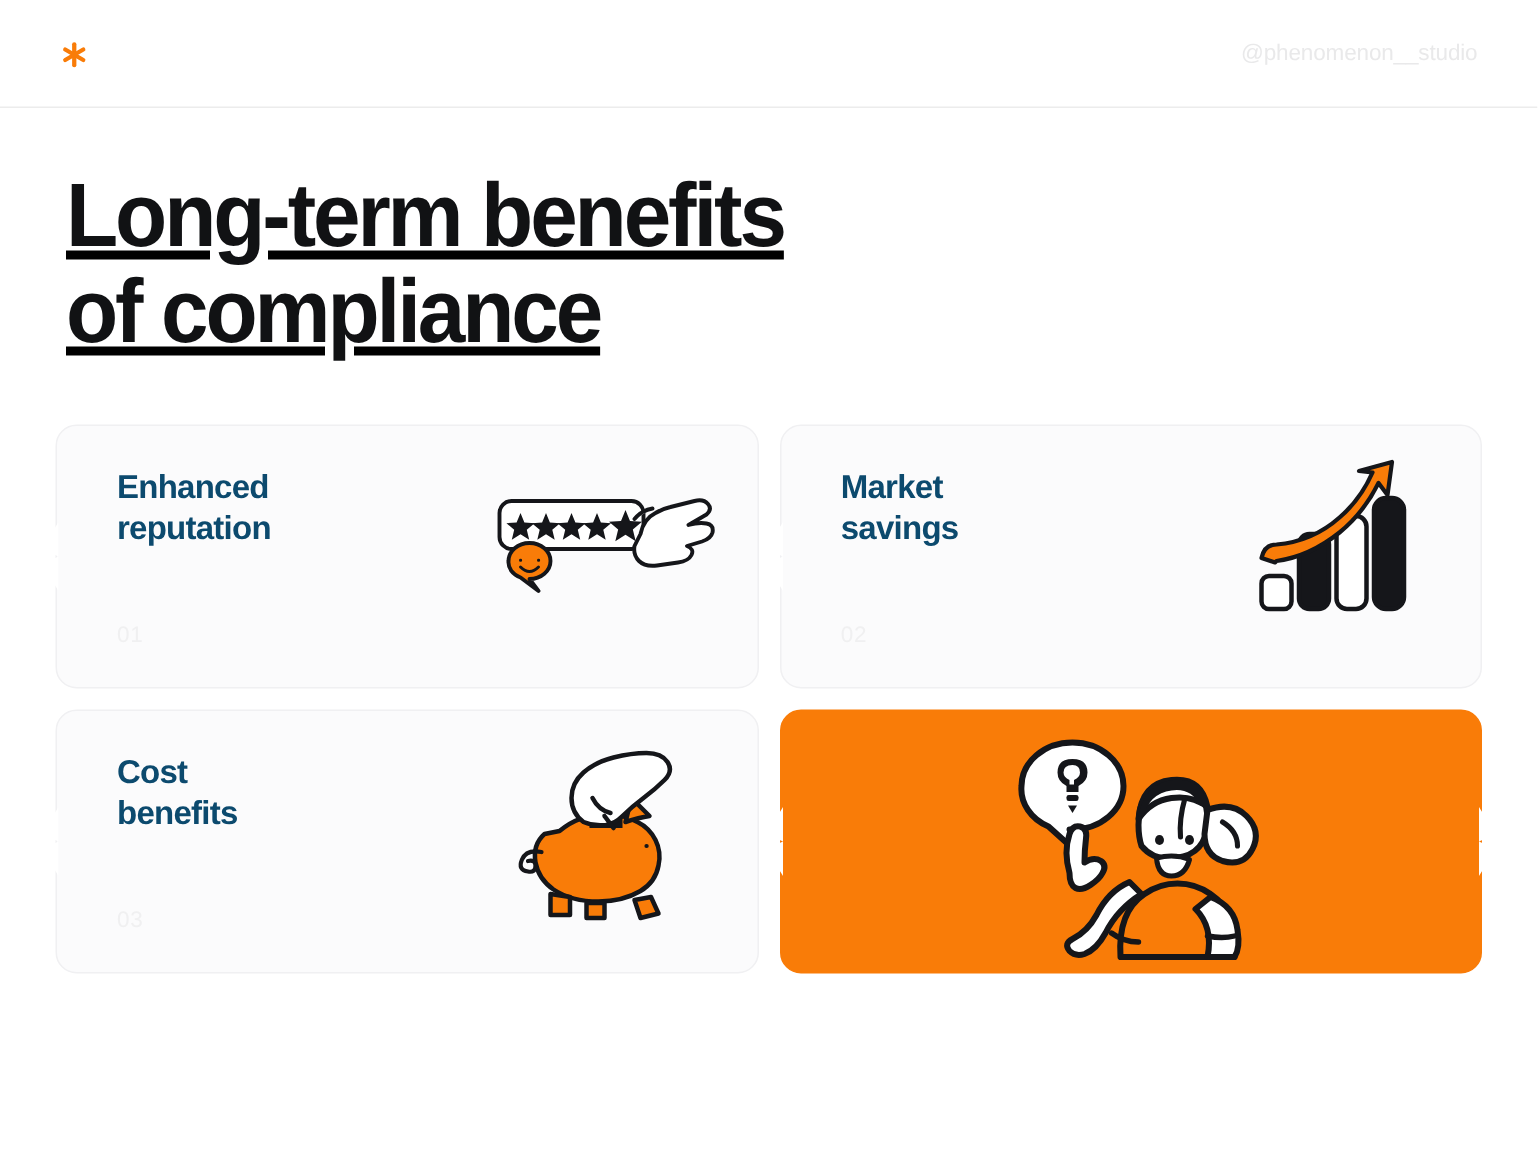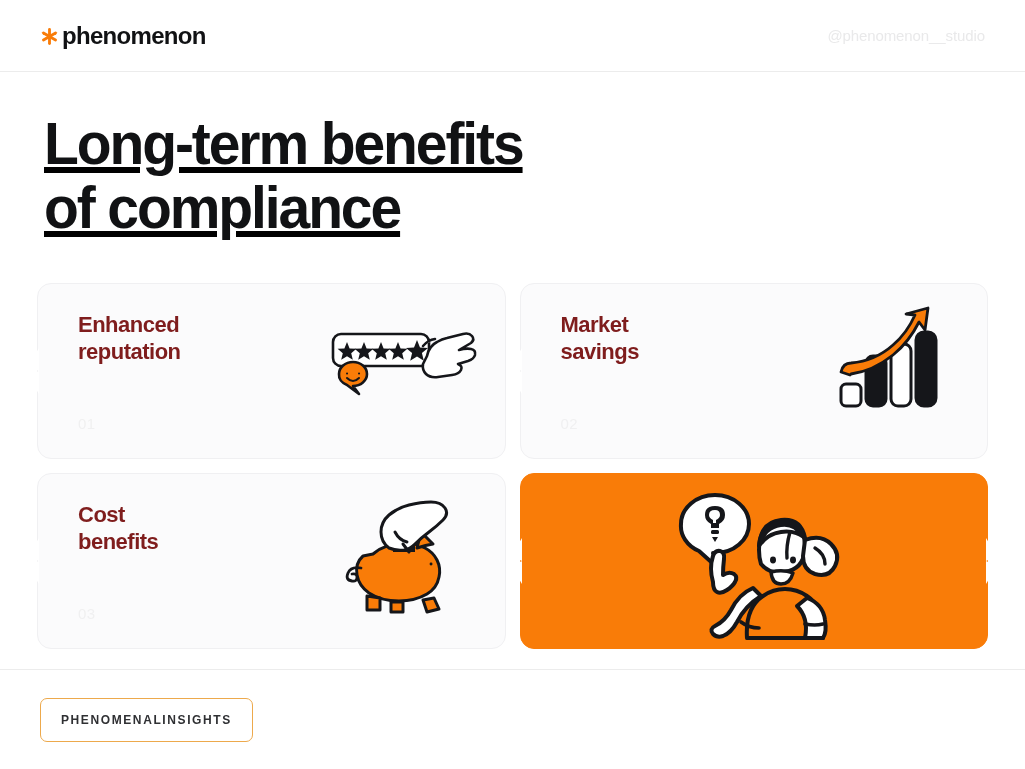--- a/index.html
+++ b/index.html
@@ -80,21 +80,21 @@
   .notch svg { display:block; width:100%; height:100%; }
 
   .card-body {
     position:relative; z-index:2;
     padding:28px 0 0 40px;
     display:flex; flex-direction:column;
     justify-content:space-between;
     width:100%;
   }
   .card-title {
-    font-size:22px; font-weight:bold; color:#7f1d1d;
+    font-size:22px; font-weight:bold; color:#0c4a6e;
     line-height:1.2; letter-spacing:-0.5px;
     white-space:pre-line;
   }
   .card-num {
     font-size:15px; color:#f0f0f1; letter-spacing:0.5px;
     padding-bottom:26px;
   }
 
   .card-art {
     position:absolute; z-index:1;
@@ -134,21 +134,20 @@
     <div class="brand">
       <span class="brand-mark">
         <svg viewBox="0 0 24 24" aria-hidden="true">
           <g stroke="#f97c08" stroke-width="3.6" stroke-linecap="round">
             <line x1="12" y1="3.2" x2="12" y2="20.8"></line>
             <line x1="4.4" y1="7.6" x2="19.6" y2="16.4"></line>
             <line x1="4.4" y1="16.4" x2="19.6" y2="7.6"></line>
           </g>
         </svg>
       </span>
-      <span class="brand-name">phenomenon</span>
     </div>
     <div class="handle">@phenomenon__studio</div>
   </div>
 
   <div class="title-wrap">
     <h1 class="title">Long-term benefits
 of compliance</h1>
   </div>
 
   <div class="grid">
@@ -326,17 +325,14 @@
           <g fill="none" stroke="#15161a" stroke-width="3.6" stroke-linecap="round">
             <path d="M186 142 q10 2 18 0"></path>
             <path d="M122 140 q8 6 18 6"></path>
           </g>
         </svg>
       </span>
     </div>
 
   </div>
 
-  <div class="footer">
-    <div class="tag">PHENOMENALINSIGHTS</div>
-  </div>
 
 </div>
 
 </body></html>

